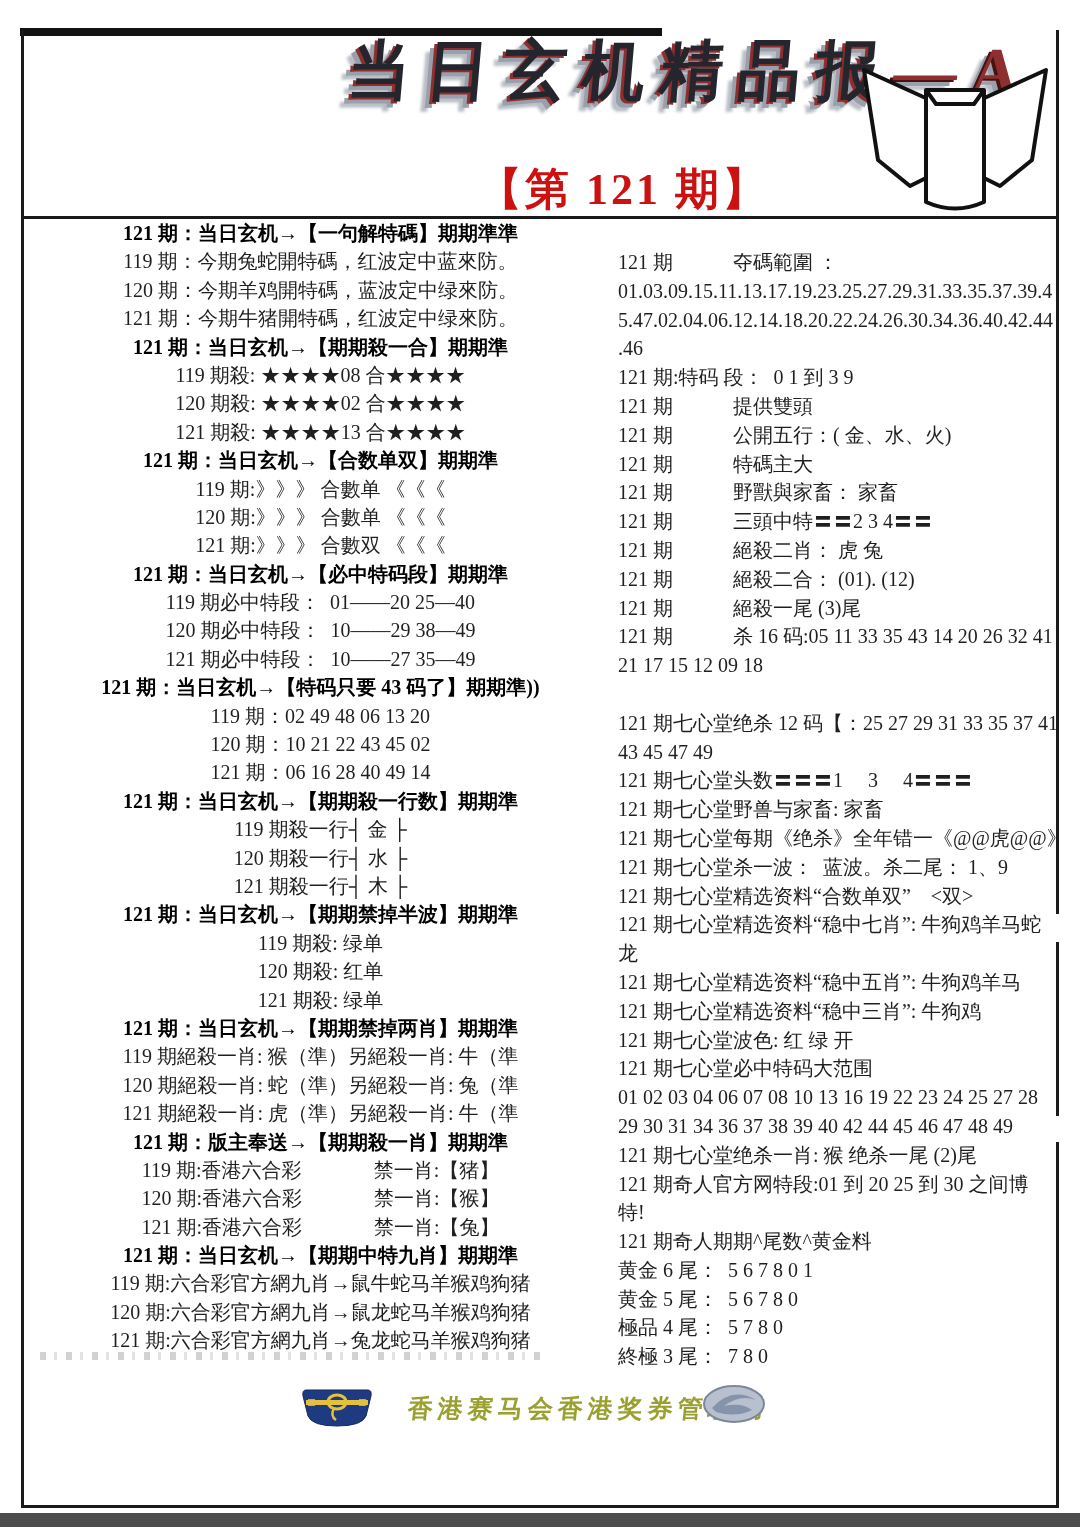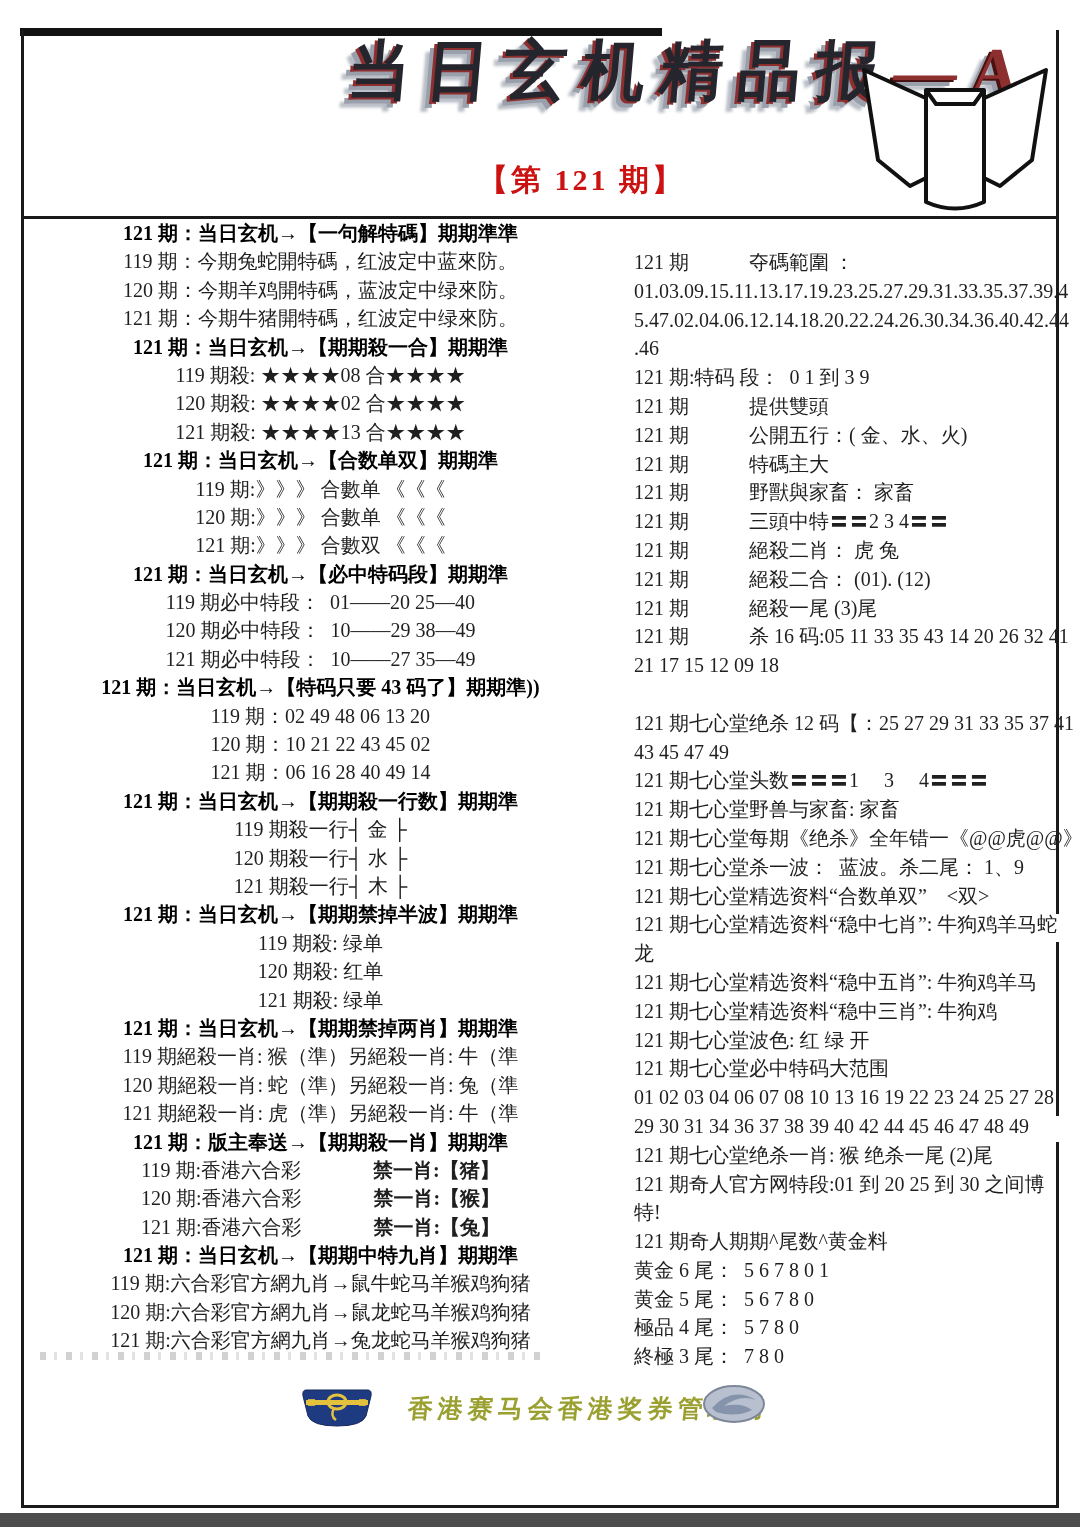--- a/index.html
+++ b/index.html
@@ -16,35 +16,35 @@
   .gap1{left:1053px;top:914px;width:9px;height:28px;}
   .gap2{left:1053px;top:1116px;width:9px;height:26px;}
   .bottom-strip{position:absolute;left:0;top:1513px;width:1080px;height:14px;background:#4d4d4d;}
 
   
   .title{position:absolute;left:352px;top:26px;font-size:63px;font-weight:bold;
          letter-spacing:15px;transform:skewX(-5deg) scaleY(1.04);transform-origin:left top;
          white-space:pre;color:#25252d;
          text-shadow:-3px 2px 0 #8e2f2f,-7px 6px 0 #9aa0ab,-11px 10px 3px #b9bec6;}
   .title .suffix{color:#8e2f2f;text-shadow:-3px 2px 0 #4a1111,-7px 6px 0 #9aa0ab,-11px 10px 3px #b9bec6;}
-  .issue{position:absolute;left:478px;top:160px;font-size:30px;font-weight:bold;
+  .issue{position:absolute;left:478px;top:160px;font-size:44px;font-weight:bold;
          letter-spacing:3px;color:#cc1111;white-space:pre;}
   .ribbon{position:absolute;left:856px;top:64px;width:198px;height:152px;}
   .ribbon-label{fill:#d42020;font-size:21px;font-weight:bold;letter-spacing:2px;
                 font-family:"Liberation Serif","DejaVu Serif",serif;}
 
   
   .col{position:absolute;white-space:pre;}
   .lcol{left:38px;top:219px;width:565px;font-size:20px;}
   .lcol .line{height:28.4px;line-height:28.4px;text-align:center;}
-  .rcol{left:618px;top:248px;width:432px;font-size:20px;margin-left:16px;}
+  .rcol{left:618px;top:248px;width:432px;font-size:20px;}
   .rcol .line{height:28.8px;line-height:28.8px;}
   .line{overflow:visible;}
   .line.bold{font-weight:bold;color:#000;}
-  .line .tail{font-weight:bold;margin-left:72px;}
+  .line .tail{font-weight:normal;margin-left:72px;}
 
   
   .faint-cut{position:absolute;left:40px;top:1352px;width:500px;height:8px;opacity:.45;
              background:repeating-linear-gradient(90deg,#9a9a9a 0 6px,#ffffff 6px 14px,#c0c0c0 14px 17px,#ffffff 17px 26px);}
 
   
   .footer-org-cn{position:absolute;left:408px;top:1392px;font-size:25px;font-weight:bold;
                  letter-spacing:5px;color:#9aa030;white-space:pre;transform:skewX(-6deg);}
   .footer-org-en{position:absolute;left:460px;top:1424px;font-size:27px;color:#99a42e;
                  letter-spacing:1px;white-space:pre;font-family:"Liberation Sans","DejaVu Sans",sans-serif;}

